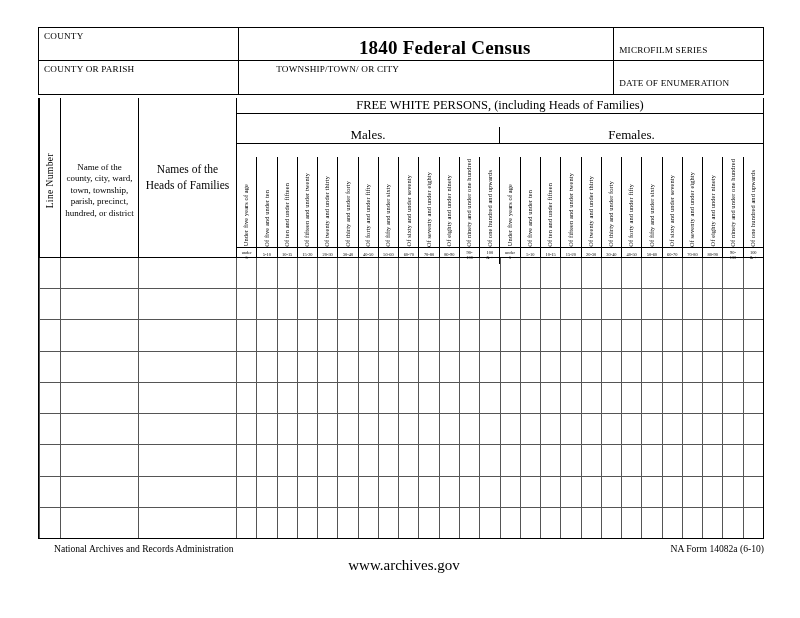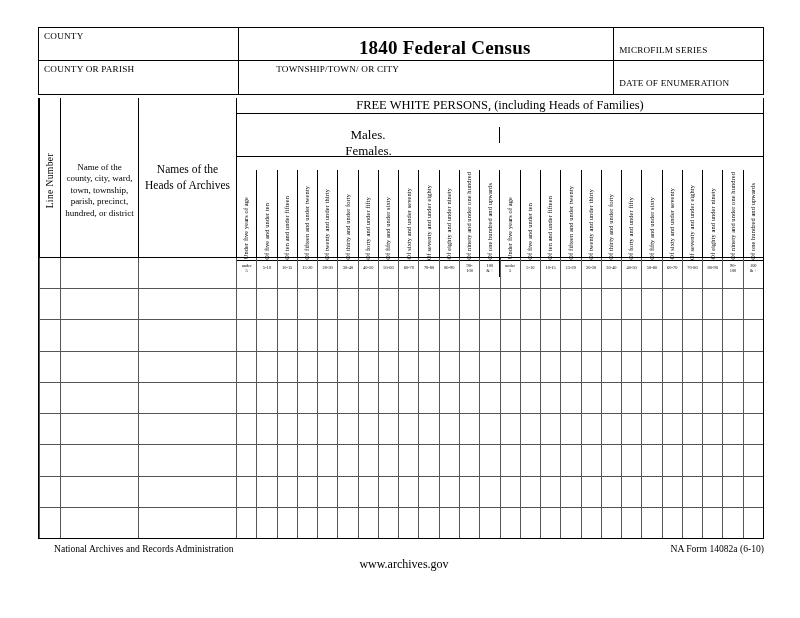--- a/index.html
+++ b/index.html
@@ -122,21 +122,20 @@
     align-items: center;
     justify-content: center;
     font-size: 12.5px;
     box-sizing: border-box;
   }
   #band-sex {
     height: 30px;
     display: flex;
     border-bottom: 1.1px solid #000;
     box-sizing: border-box;
-    flex-direction: column;
   }
   .sex-cell {
     display: flex;
     align-items: center;
     justify-content: center;
     font-size: 13px;
     box-sizing: border-box;
   }
   #sex-males   { width: 50%; border-right: 1.1px solid #000; }
   #sex-females { width: 50%; }
@@ -228,21 +227,21 @@
     right: 36px;
     top: 543px;
     font-size: 9.6px;
   }
   #footer-center {
     position: absolute;
     left: 8px;
     right: 0;
     top: 557px;
     text-align: center;
-    font-size: 12px;
+    font-size: 15px;
   }
 </style>
 </head>
 <body>
 
 <div id="page">
 
   <div id="ident">
     <div class="ident-row top">
       <div class="ident-cell c1">
@@ -272,21 +271,21 @@
 
     <div id="head">
       <div class="lead-col" id="col-linenum">
         <span class="vert">Line Number</span>
       </div>
       <div class="lead-col" id="col-place">
         <span class="txt">Name of the county, city, ward, town, township, parish, precinct, hundred, or district</span>
       </div>
       <div class="lead-col" id="col-names">
         <span style="white-space:pre-line">Names of the
-Heads of Archives</span>
+Heads of Families</span>
       </div>
 
       <div id="bands">
         <div id="band-free">FREE WHITE PERSONS, (including Heads of Families)</div>
         <div id="band-sex">
           <div class="sex-cell" id="sex-males">Males.</div>
           <div class="sex-cell" id="sex-females">Females.</div>
         </div>
         <div id="band-labels">
             <div class="agecol">

